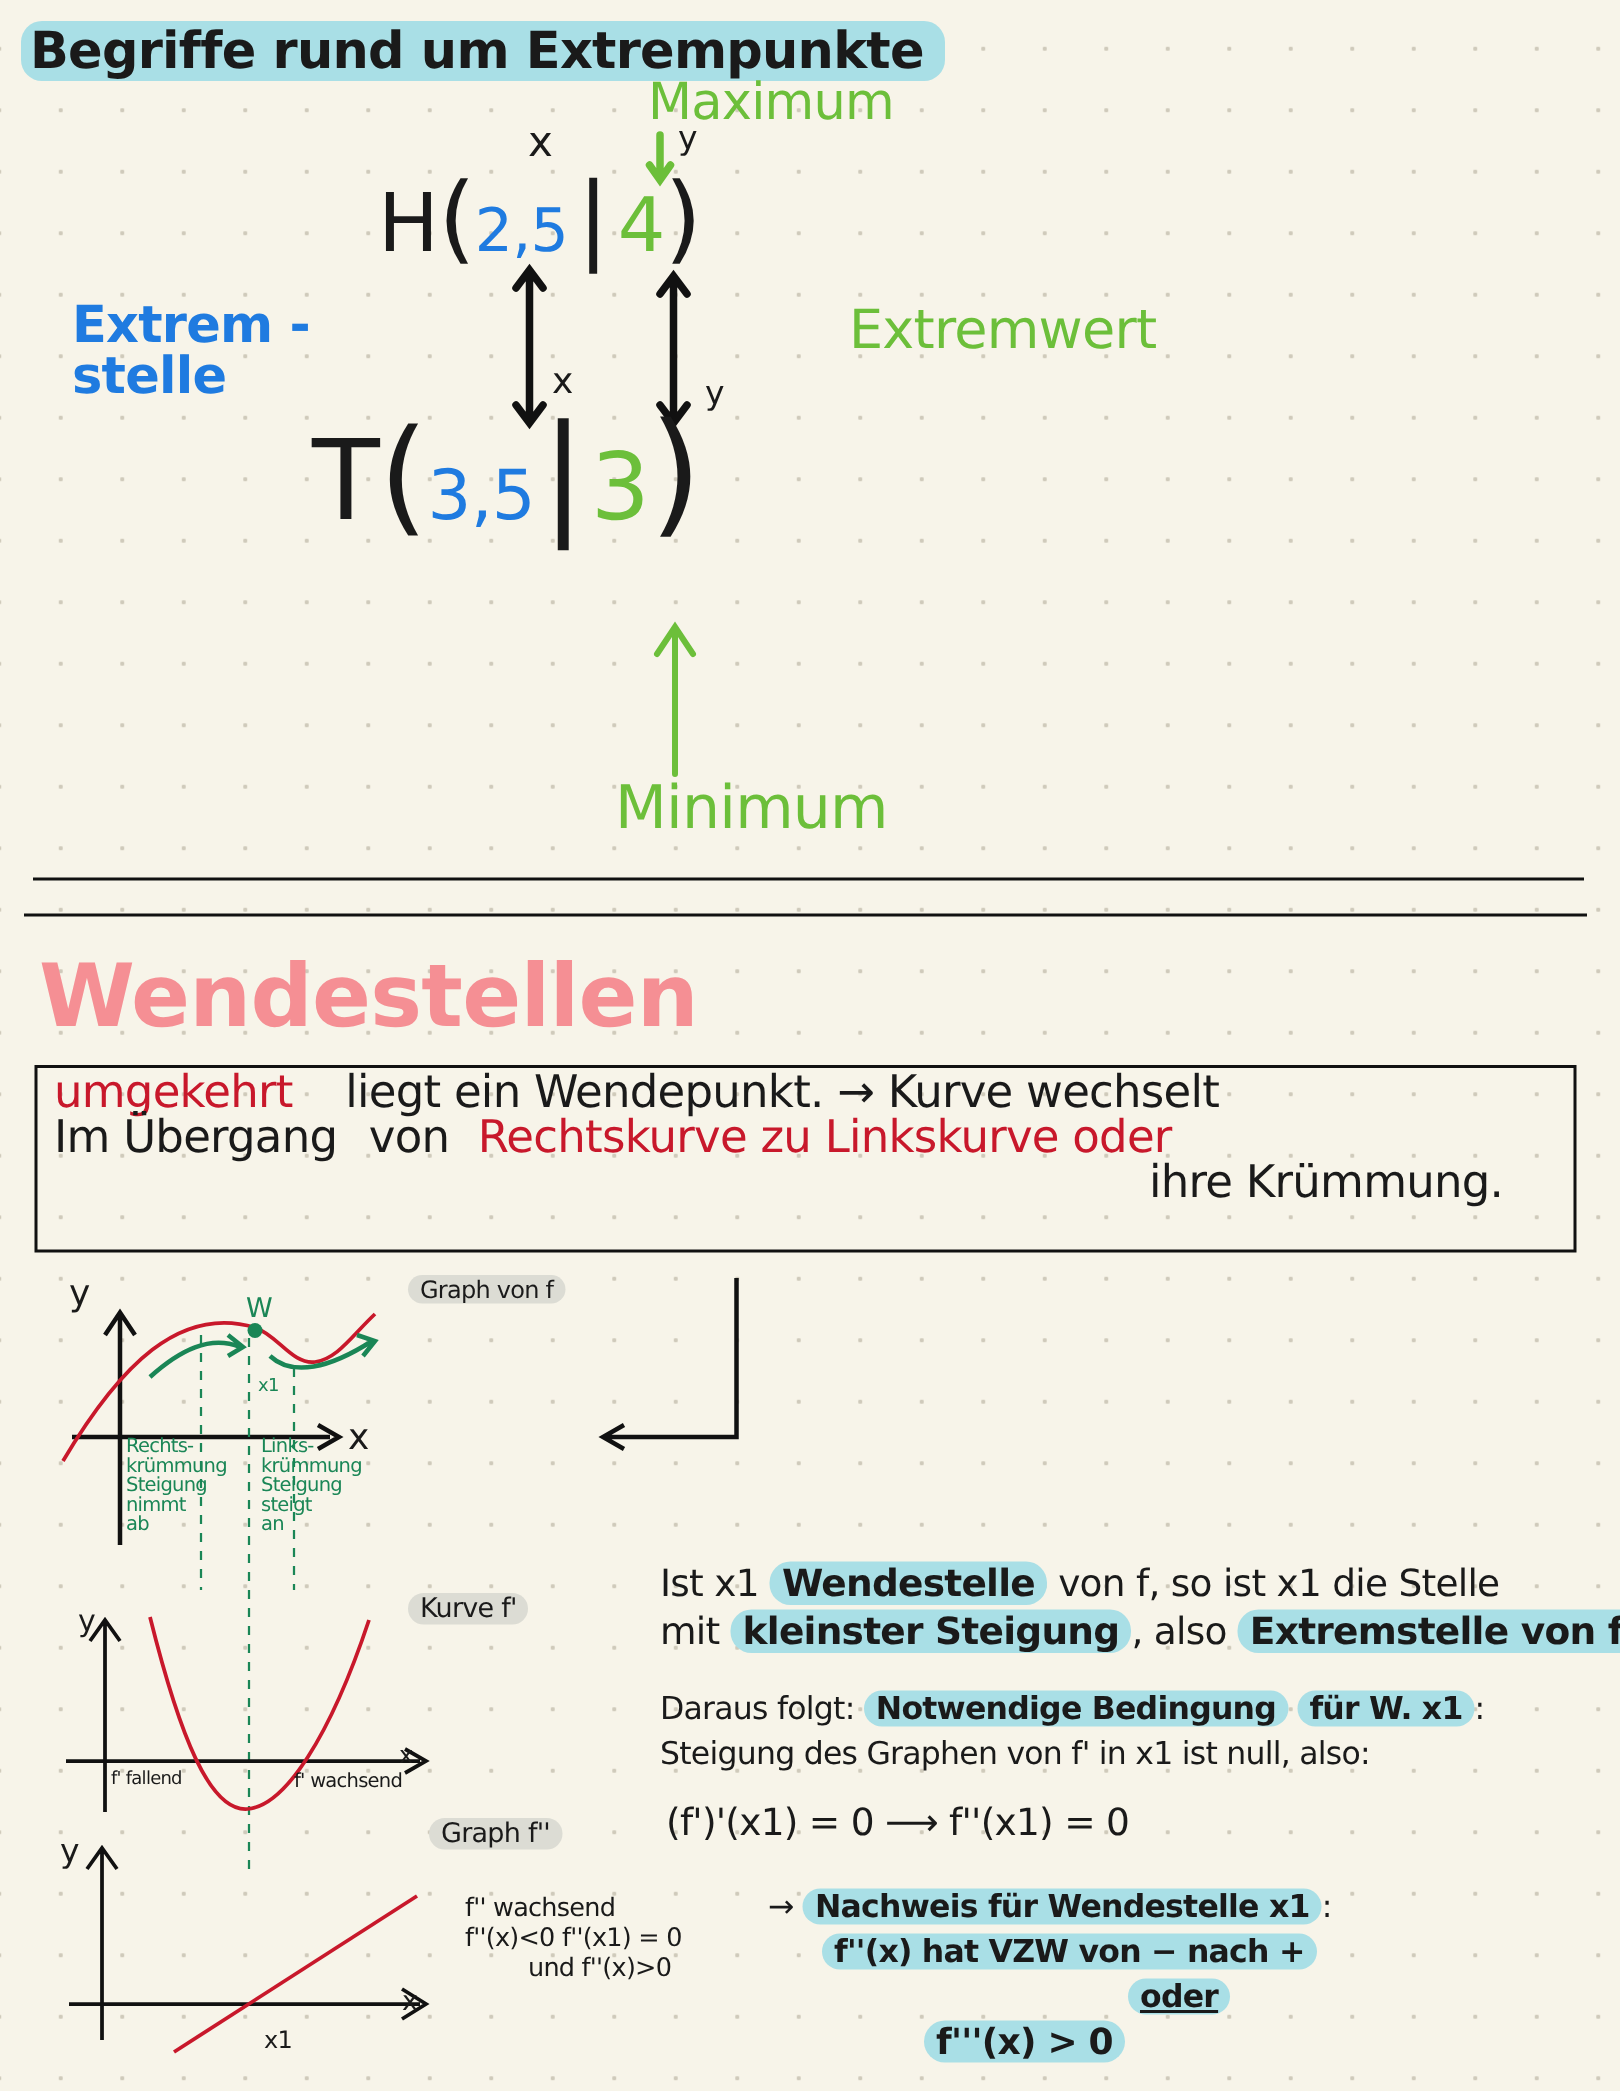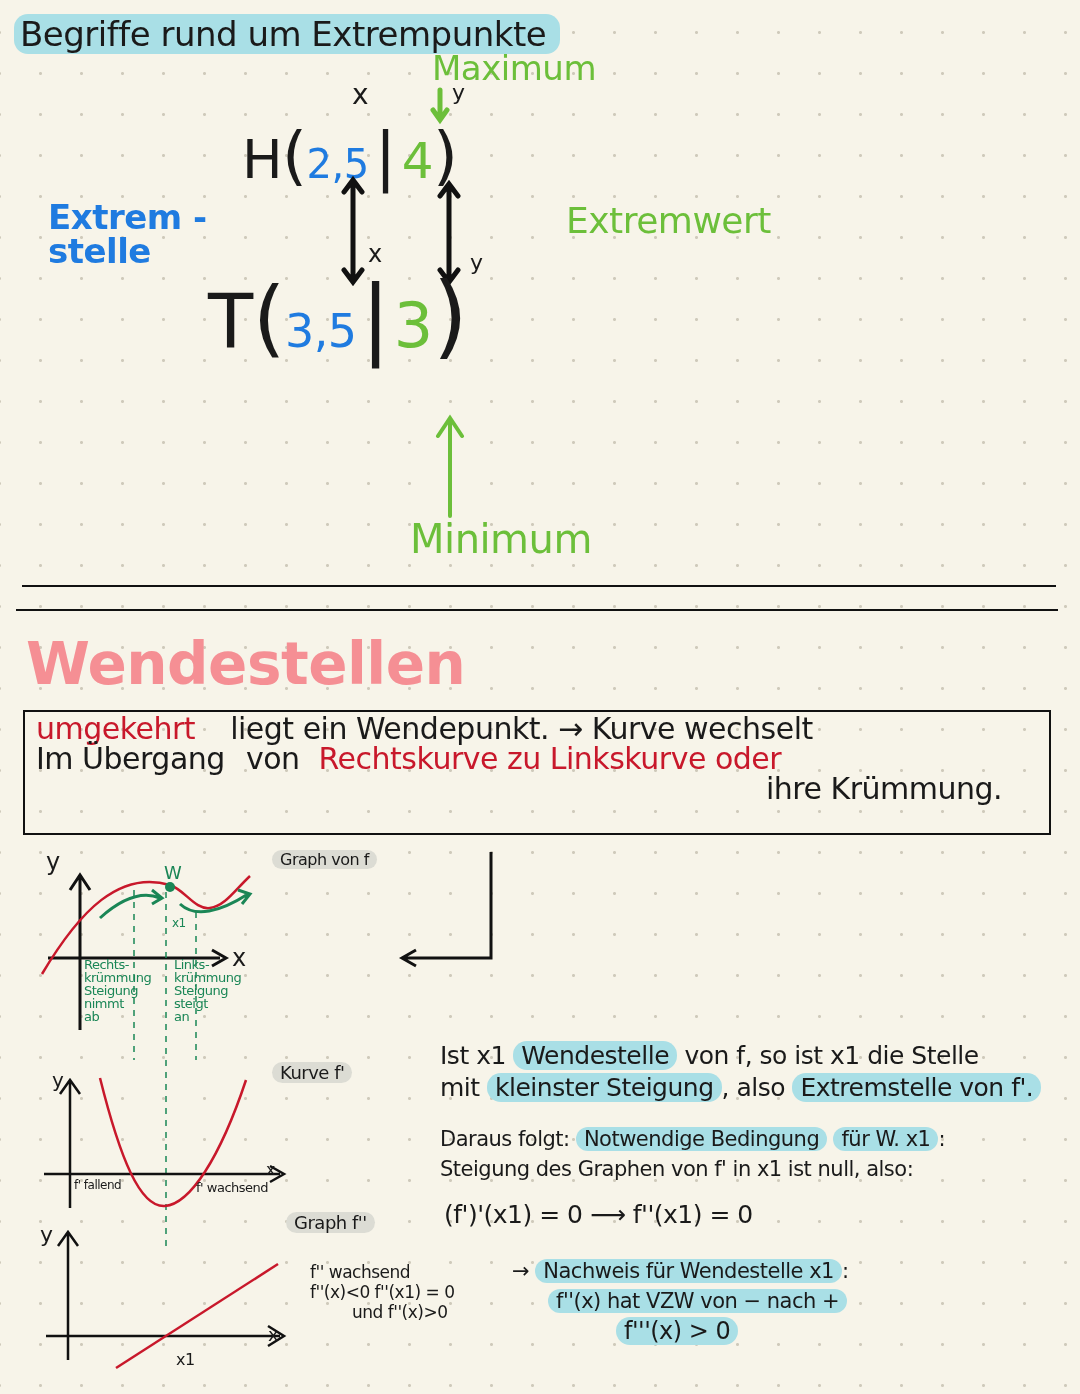--- a/index.html
+++ b/index.html
@@ -7,21 +7,21 @@
     width: 1080px; height: 1394px; position: relative; overflow: hidden;
     background-color: #f7f4e9;
     background-image: radial-gradient(circle, #cfcabb 1.3px, transparent 1.6px);
     background-size: 41px 41px;
     background-position: 20px 12px;
     font-family: "DejaVu Sans", sans-serif;
     color: #1a1a1a;
   }
   .abs { position: absolute; white-space: nowrap; }
   .hand { font-family: "DejaVu Sans", sans-serif; letter-spacing: -0.5px; }
-  .hl { background: #a9dfe6; border-radius: 14px; padding: 0 8px; }
+  .hl { background: #a9dfe6; border-radius: 14px; padding: 0 8px; font-weight: bold; }
   .hl-gray { background: #dcdcd4; border-radius: 12px; padding: 0 8px; }
   .green { color: #6cbf3a; }
   .blue { color: #1f7be0; }
   .red { color: #c8182b; }
   .pink { color: #f58f94; }
   .teal { color: #1a8656; }
   .hr { position: absolute; height: 2px; background: #111; }
   .defbox { position: absolute; left: 23px; top: 710px; width: 1028px; height: 125px; border: 2px solid #111; box-sizing: border-box; }
   svg { position: absolute; overflow: visible; }
 </style>
@@ -34,21 +34,21 @@
 
 <div class="abs hand green" style="left:432px; top:48px; font-size:34px;">Maximum</div>
 
 <div class="abs hand" style="left:352px; top:78px; font-size:28px;">x</div>
 <div class="abs hand" style="left:452px; top:80px; font-size:22px;">y</div>
 
 <svg style="left:430px; top:88px;" width="20" height="36">
   <path d="M10 2 L10 30 M3 22 L10 32 L17 22" stroke="#6cbf3a" stroke-width="5" fill="none" stroke-linecap="round"></path>
 </svg>
 
-<div class="abs hand" style="left:242px; top:116px; font-size:54px; line-height:80px;text-align:right;">
+<div class="abs hand" style="left:252px; top:116px; font-size:54px; line-height:60px;text-align:right;">
   <span>H</span><span style="font-size:64px;">(</span><span class="blue" style="font-size:40px;">2,5</span><span style="font-size:64px; margin:0 6px;">|</span><span class="green" style="font-size:50px;">4</span><span style="font-size:64px;">)</span>
 </div>
 
 <svg style="left:338px; top:176px;" width="30" height="112">
   <path d="M15 6 L15 104 M6 16 L15 4 L24 16 M6 94 L15 106 L24 94" stroke="#111" stroke-width="5" fill="none" stroke-linecap="round"></path>
 </svg>
 <svg style="left:434px; top:180px;" width="30" height="108">
   <path d="M15 6 L15 100 M6 16 L15 4 L24 16 M6 90 L15 102 L24 90" stroke="#111" stroke-width="5" fill="none" stroke-linecap="round"></path>
 </svg>
 
@@ -156,14 +156,15 @@
 <div class="abs hand" style="left:440px; top:1124px; font-size:21px; line-height:30px;">
   <div><span>Daraus folgt:</span> <span class="hl">Notwendige Bedingung</span> <span class="hl">für W. x1</span><span>:</span></div>
   <div>Steigung des Graphen von f' in x1 ist null, also:</div>
 </div>
 
 <div class="abs hand" style="left:444px; top:1200px; font-size:25px;">(f')'(x1) = 0  ⟶  f''(x1) = 0</div>
 
 <div class="abs hand" style="left:512px; top:1256px; font-size:21px; line-height:30px;">
   <div><span>→</span> <span class="hl">Nachweis für Wendestelle x1</span><span>:</span></div>
   <div style="padding-left:36px;"><span class="hl">f''(x) hat VZW von − nach +</span></div>
+  <div style="padding-left:240px;"><span class="hl" style="text-decoration:underline;">oder</span></div>
   <div style="padding-left:104px; font-size:24px;"><span class="hl">f'''(x) &gt; 0</span></div>
 </div>
 
 </body></html>

